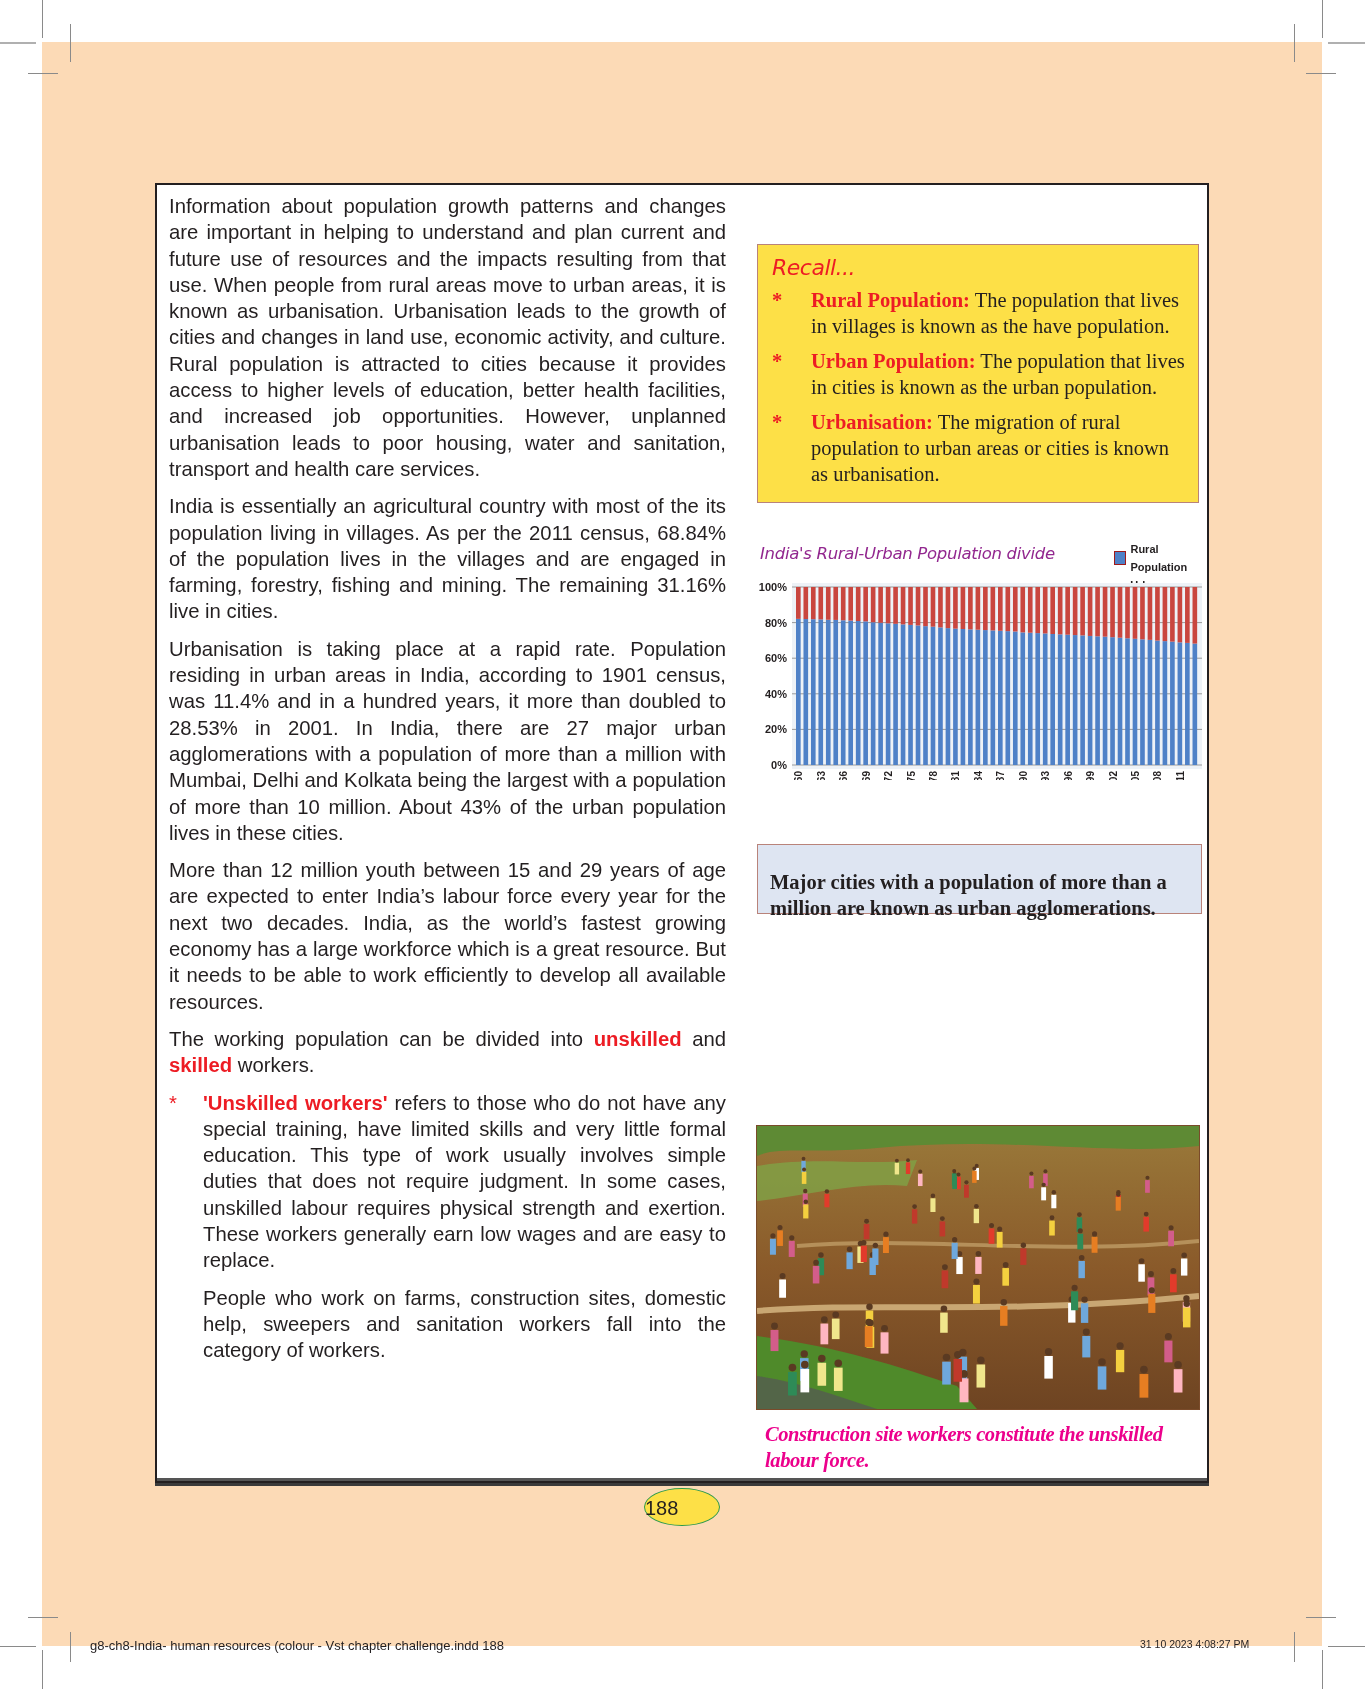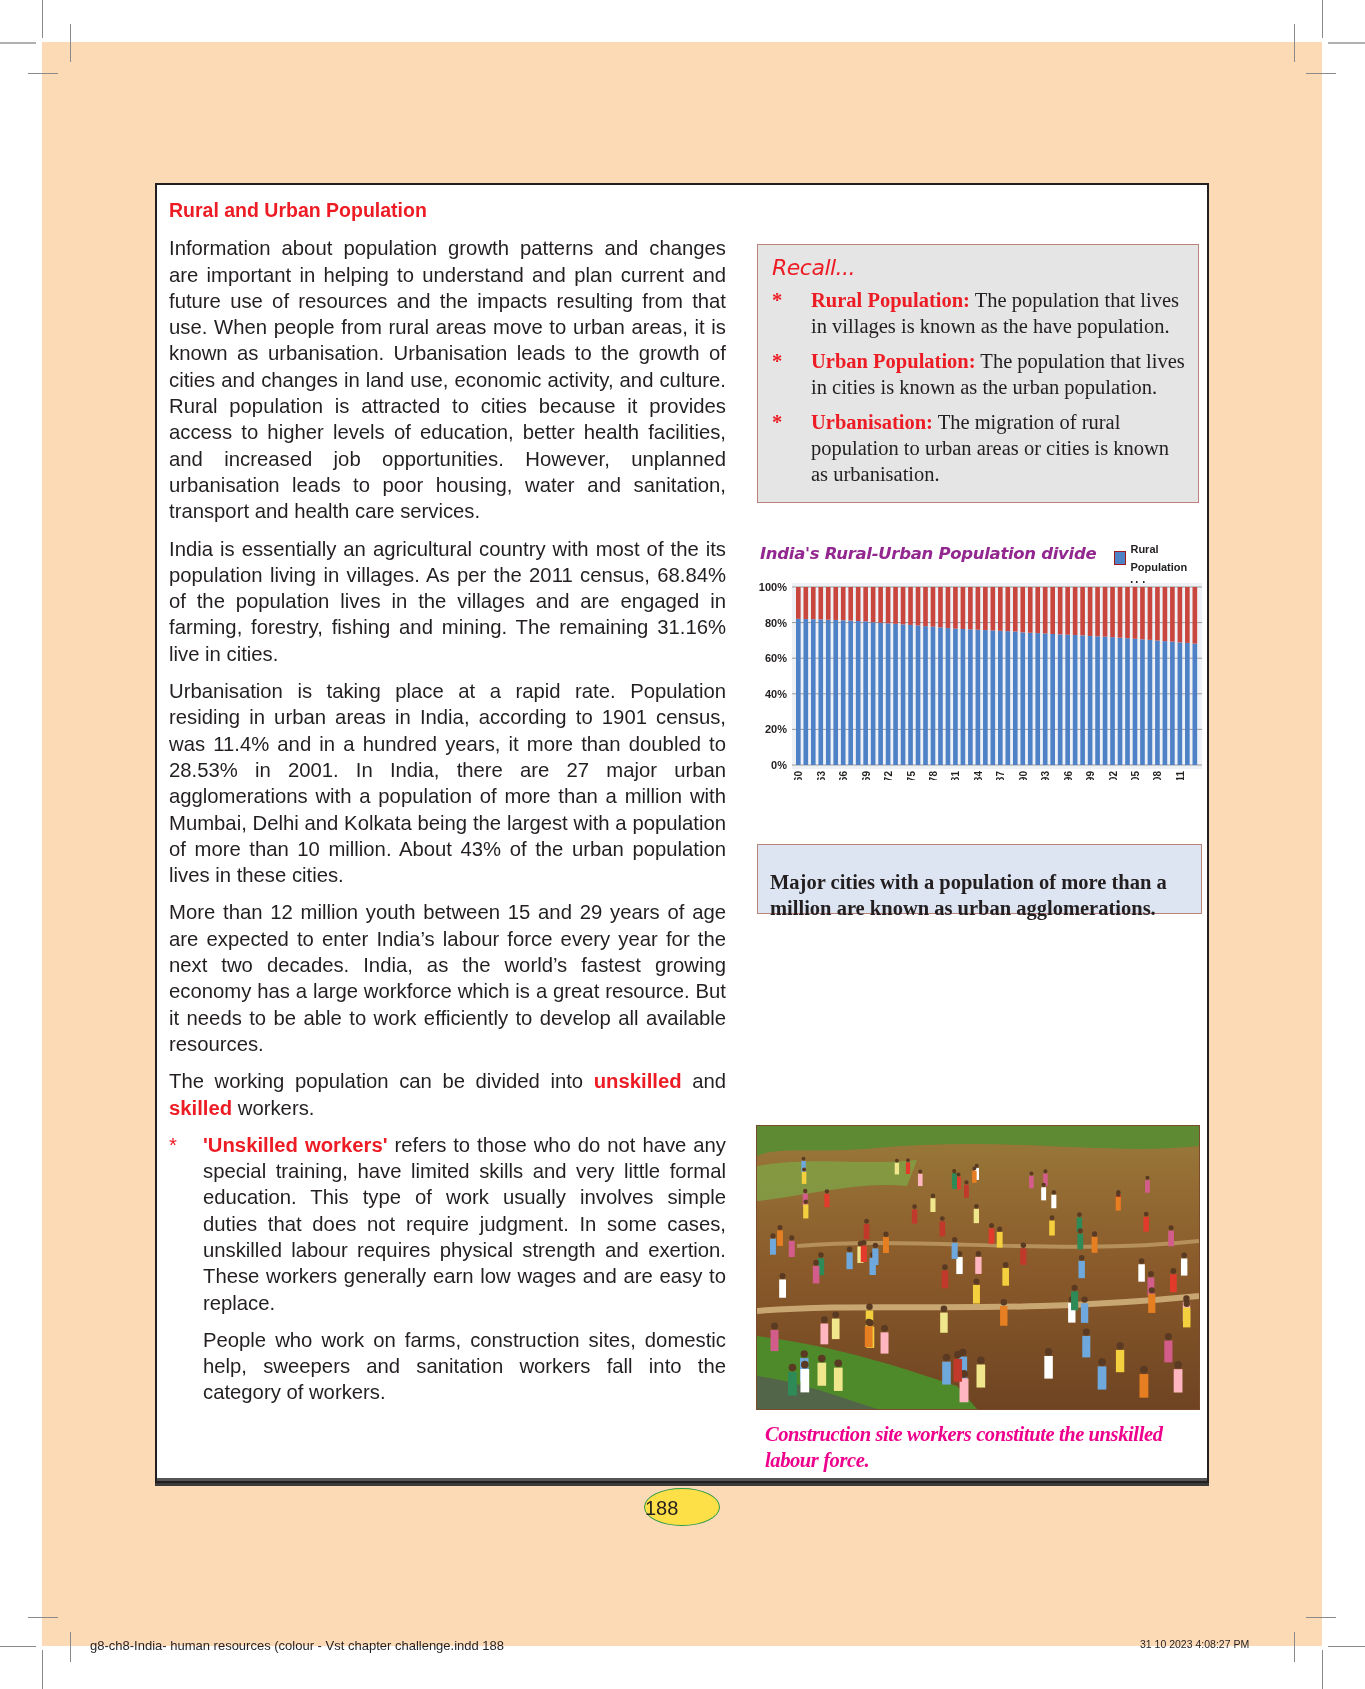--- a/index.html
+++ b/index.html
@@ -13,32 +13,32 @@
               background:#fff; border:2px solid #231f20; box-shadow:0 -3px 0 #555 inset, 0 3px 0 #3a3a3a; }
   .col-left { position:absolute; left:12px; top:8px; width:557px; font-size:20.3px; line-height:26.3px; }
   .col-left p { margin:0 0 11px 0; text-align:justify; }
   .heading { color:#ed1c24; font-weight:bold; font-size:19.5px; margin:4px 0 12px 0; }
   .red-b { color:#ed1c24; font-weight:bold; }
   .bullet { display:flex; margin:0 0 11px 0; }
   .bullet .star { width:34px; color:#ed1c24; flex:none; }
   .bullet .btext { flex:1; text-align:justify; }
   .indent { margin-left:34px !important; }
 
-  .recall { position:absolute; left:600px; top:59px; width:442px; height:259px; background:#e5e5e5;
+  .recall { position:absolute; left:600px; top:59px; width:442px; height:259px; background:#fde047;
             border:1.5px solid #b9837a; box-sizing:border-box; padding:6px 10px 0 14px;
             font-family:"Liberation Serif", "DejaVu Serif", serif; font-size:20.5px; line-height:26px; }
   .recall-title { font-family:"DejaVu Sans", sans-serif; font-style:italic; color:#ed1c24; font-size:22px; margin:4px 0 6px 0; letter-spacing:-0.5px; }
   .recall .item { display:flex; margin-bottom:9px; }
   .recall .item .star { width:39px; color:#ed1c24; flex:none; font-weight:bold; }
   .recall .item .itext { flex:1; }
   .recall .term { color:#ed1c24; font-weight:bold; }
 
   .chart-wrap { position:absolute; left:595px; top:355px; width:455px; height:240px; }
   .chart-title { position:absolute; left:8px; top:4px; font-family:"DejaVu Sans", sans-serif; font-style:italic;
-                 color:#92278f; font-size:16.5px; letter-spacing:-0.3px;font-weight:bold; }
+                 color:#92278f; font-size:16.5px; letter-spacing:-0.3px; }
   .legend { position:absolute; left:362px; top:0px; font-size:11px; font-weight:bold; line-height:18px; }
   .legend .li { display:flex; align-items:center; gap:4px; }
   .legend .sw { width:14px; height:14px; border:1px solid #a01a1a; box-sizing:border-box; }
 
   .agglo { position:absolute; left:600px; top:659px; width:445px; height:70px; background:#dee5f2;
            border:1.5px solid #b9837a; box-sizing:border-box; padding:24px 12px;
            font-family:"Liberation Serif", "DejaVu Serif", serif; font-weight:bold; font-size:20.5px; line-height:26px; }
 
   .photo { position:absolute; left:599px; top:940px; width:442px; height:283px; border:1px solid #7a4b2a;
            overflow:hidden; }
@@ -66,21 +66,20 @@
 <div class="crop h" style="left:0;top:1646px;width:36px;"></div>
 <div class="crop v" style="left:70px;top:1632px;height:30px;"></div>
 <div class="crop v" style="left:42px;top:1650px;height:39px;"></div>
 <div class="crop h" style="left:1306px;top:1617px;width:30px;"></div>
 <div class="crop h" style="left:1328px;top:1646px;width:37px;"></div>
 <div class="crop v" style="left:1294px;top:1632px;height:30px;"></div>
 <div class="crop v" style="left:1322px;top:1650px;height:39px;"></div>
 
 <div class="main-box">
   <div class="col-left">
-    <div class="heading">Rural and Urban Population</div>
     <p>Information about population growth patterns and changes are important in helping to understand and plan current and future use of resources and the impacts resulting from that use.  When people from rural areas move to urban areas, it is known as urbanisation. Urbanisation leads to the growth of cities and changes in land use, economic activity, and culture. Rural population is attracted to cities because it provides access to higher levels of education, better health facilities, and increased job opportunities. However, unplanned urbanisation leads to poor housing, water and sanitation, transport and health care services.</p>
     <p>India is essentially an agricultural country with most of the its population living in villages. As per the 2011 census, 68.84% of the population lives in the villages and are engaged in farming, forestry, fishing and mining. The remaining 31.16% live in cities.</p>
     <p>Urbanisation is taking place at a rapid rate. Population residing in urban areas in India, according to 1901 census, was 11.4% and in a hundred years, it more than doubled to 28.53% in 2001. In India, there are 27 major urban agglomerations with a population of more than a million with Mumbai, Delhi and Kolkata being the largest with a population of more than 10 million. About 43% of the urban population lives in these cities.</p>
     <p>More than 12 million youth between 15 and 29 years of age are expected to enter India’s labour force every year for the next two decades. India, as the world’s fastest growing economy has a large workforce which is a great resource. But it needs to be able to work efficiently to develop all available resources.</p>
     <p><span>The working population can be divided into </span><span class="red-b">unskilled</span><span> and </span><span class="red-b">skilled</span><span> workers.</span></p>
     <div class="bullet">
       <span class="star">*</span>
       <span class="btext"><span class="red-b">'Unskilled workers'</span><span> refers to those who do not have any special training, have limited skills and very little formal education. This type of work usually involves simple duties that does not require judgment. In some cases, unskilled labour requires physical strength and exertion. These workers generally earn low wages and are easy to replace.</span></span>
     </div>
     <p class="indent">People who work on farms, construction sites, domestic help, sweepers and sanitation workers fall into the category of workers.</p>

